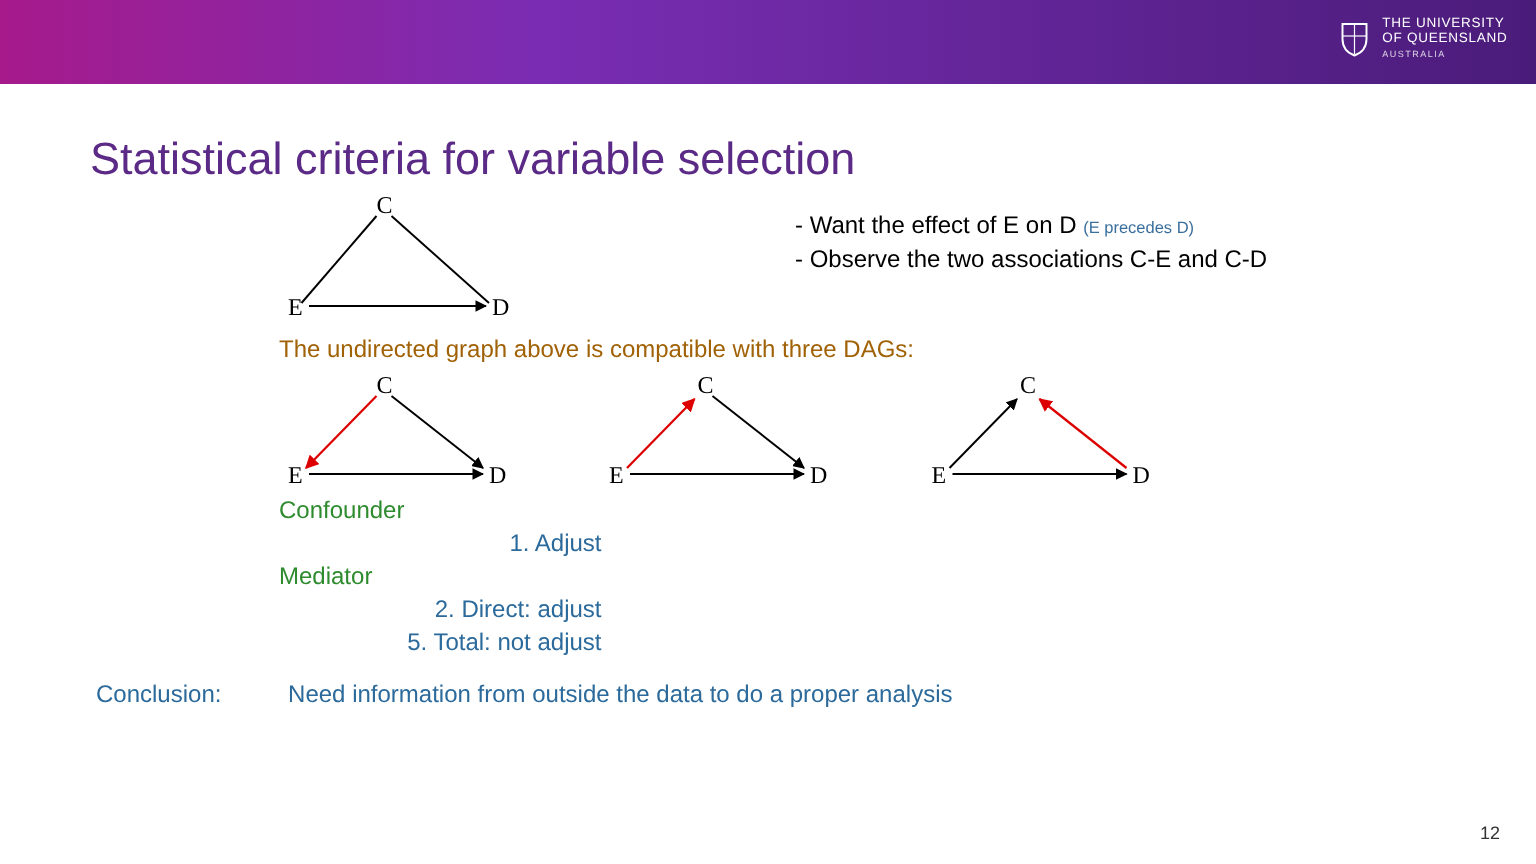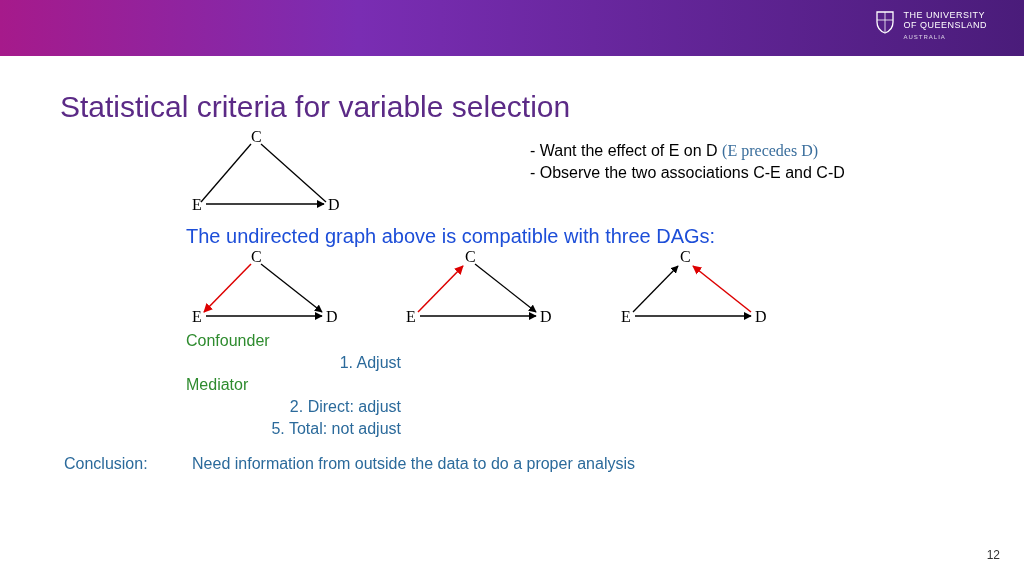--- a/index.html
+++ b/index.html
@@ -15,22 +15,23 @@
   .header-bar {
     position: absolute;
     top: 0; left: 0;
     width: 1024px;
     height: 56px;
     background: linear-gradient(90deg, #a61a8b 0%, #7a2db3 35%, #4a1c7a 100%);
   }
   .logo-block {
     position: absolute;
     top: 10px;
-    right: 37px;
+    right: 19px;
     display: flex;
+    align-items: center;
     color: #fff;
   }
   .logo-crest {
     width: 24px; height: 24px;
     display: flex; align-items: center; justify-content: center;
     margin-right: 6px;
   }
   .logo-text {
     display: flex;
     flex-direction: column;
@@ -53,27 +54,27 @@
     font-weight: 400;
   }
   .notes {
     position: absolute;
     left: 530px;
     top: 140px;
     font-size: 16px;
     color: #000;
     line-height: 22px;
   }
-  .notes .small { font-size: 16px; color: #3a6e9c; font-family: Liberation Serif, serif; }
+  .notes .small { font-size: 11px; color: #3a6e9c; }
   .caption {
     position: absolute;
     left: 186px;
     top: 225px;
-    font-size: 20px;
-    color: #1d4ed8;
+    font-size: 16px;
+    color: #a16207;
   }
   .dag-labels {
     position: absolute;
     left: 186px;
     top: 330px;
     display: flex;
     font-size: 16px;
     line-height: 22px;
     flex-direction: column;
   }

